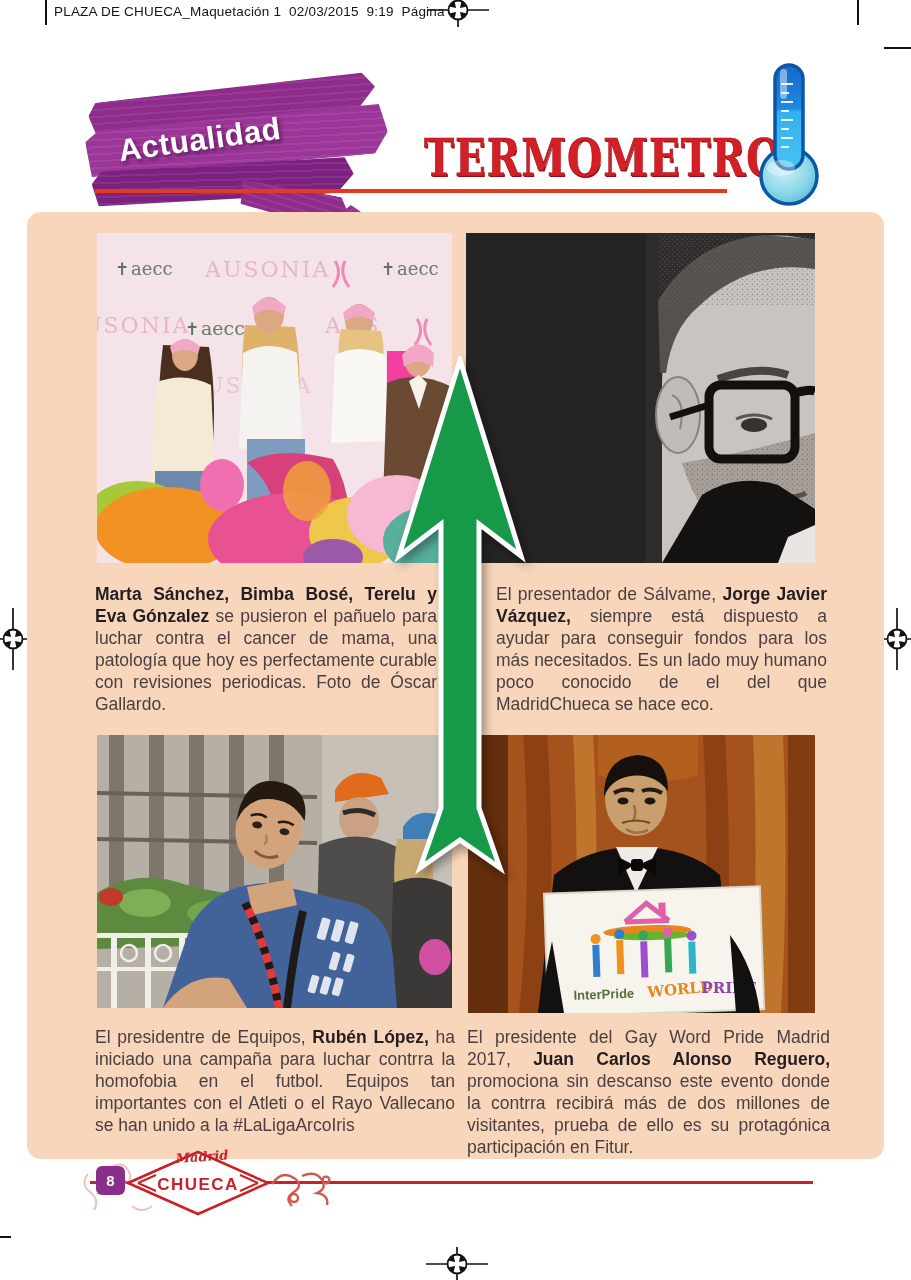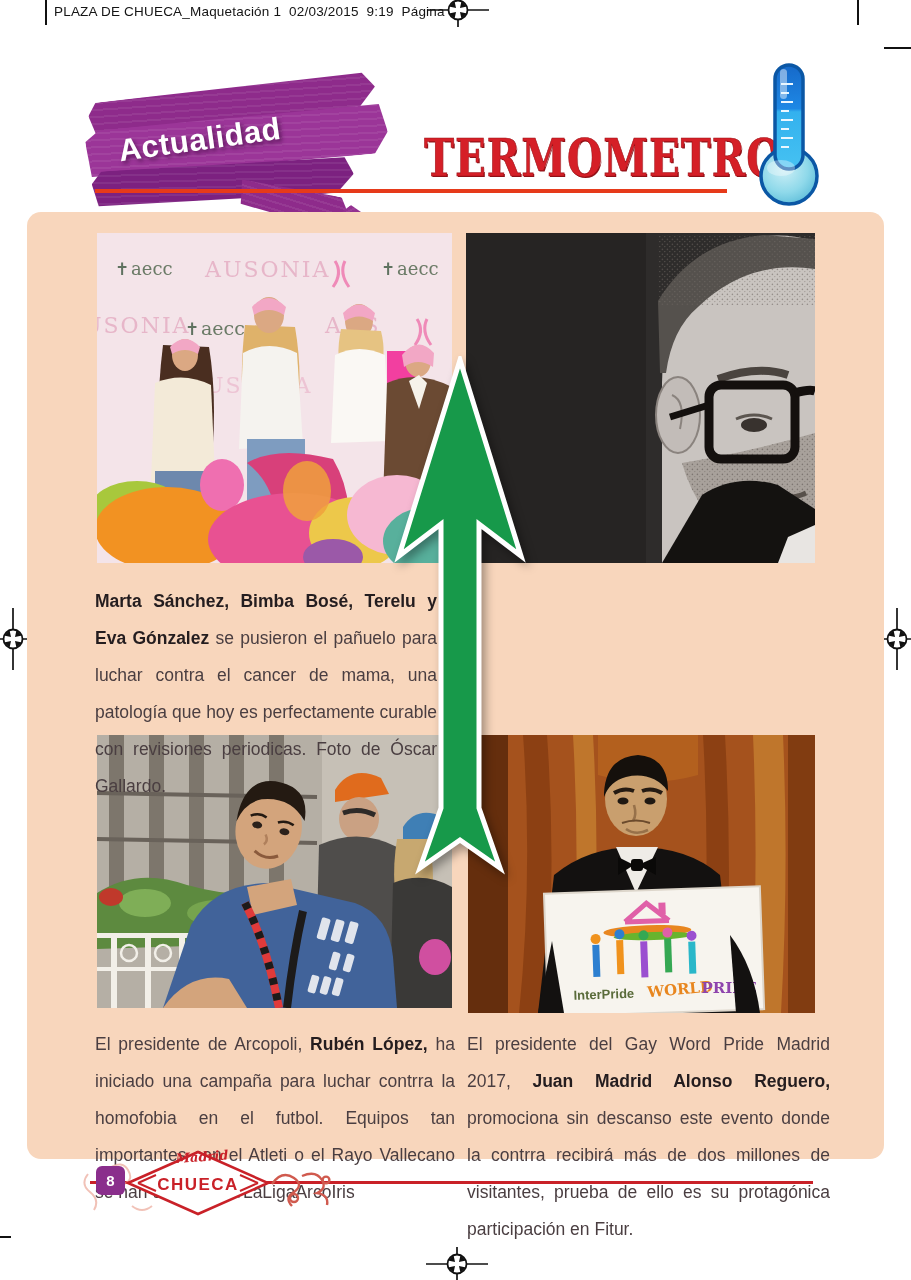--- a/index.html
+++ b/index.html
@@ -43,21 +43,21 @@
        -webkit-text-stroke:.6px #9c1016;
        text-shadow:0 -2px 0 #ffffff,2px -3px 0 rgba(255,255,255,.85),1px 1px 0 #8e1117;}
   .head-rule{left:95px;top:189px;width:632px;height:3.5px;background:#e63a1a;}
 
   
   .panel{left:27px;top:212px;width:857px;height:947px;background:#f8d6bc;border-radius:14px;}
 
   .photo{position:absolute;display:block;}
 
   
-  .caption{position:absolute;font-size:17.5px;line-height:37px;color:#4a3e41;text-align:justify;margin:0;}
+  .caption{position:absolute;font-size:17.5px;line-height:22px;color:#4a3e41;text-align:justify;margin:0;}
   .caption .b{font-weight:bold;color:#241d1f;}
 
   
   .arrow{left:392px;top:356px;filter:drop-shadow(4px 5px 5px rgba(0,0,0,.35));z-index:6;}
 
   
   .footer-rule{left:90px;top:1181px;width:723px;height:2.5px;background:#c92128;z-index:1;}
   .page-badge{left:96px;top:1166px;width:29px;height:29px;background:#8a2e8c;border-radius:6px;z-index:3;
        display:flex;align-items:center;justify-content:center;color:#fff;font-weight:bold;font-size:15px;}
   .logo-svg{left:80px;top:1146px;z-index:2;}
@@ -353,22 +353,23 @@
       <circle cx="224" cy="202" r="5" fill="#9b4fd0"></circle>
       <text x="104" y="262" font-size="13" font-weight="bold" fill="#5a6b3a" font-family="Liberation Sans,sans-serif">InterPride</text>
       <text x="178" y="262" font-size="15" font-weight="bold" fill="#e8861f" font-family="DejaVu Serif,serif" transform="rotate(-3 178 262)">WORLD</text>
       <text x="232" y="260" font-size="15" font-weight="bold" fill="#8e44ad" font-family="DejaVu Serif,serif" transform="rotate(2 232 260)">PRIDE</text>
     </g>
     <path d="M70,278 L84,206 96,278 Z" fill="#131110"></path>
     <path d="M268,278 L262,200 Q286,232 292,278 Z" fill="#131110"></path>
   </svg>
 
   <p class="caption" style="left:95px;top:583px;width:342px;"><span class="b">Marta Sánchez, Bimba Bosé, Terelu y Eva Gónzalez</span><span> se pusieron el pañuelo para luchar contra el cancer de mama, una patología que hoy es perfectamente curable con revisiones periodicas. Foto de Óscar Gallardo.</span></p>
-  <p class="caption" style="left:95px;top:1026px;width:360px;"><span>El presidente de Arcopoli, </span><span class="b">Rubén López,</span><span> ha iniciado una campaña para luchar contrra la homofobia en el futbol. Equipos tan importantes con el Atleti o el Rayo Vallecano se han unido a la #LaLigaArcoIris</span></p>
-  <p class="caption" style="left:467px;top:1026px;width:363px;"><span>El presidente del Gay Word Pride Madrid 2017, </span><span class="b">Juan Madrid Alonso Reguero,</span><span> promociona sin descanso este evento donde la contrra recibirá más de dos millones de visitantes, prueba de ello es su protagónica participación en Fitur.</span></p>
+  <p class="caption" style="left:496px;top:583px;width:331px;"><span>El presentador de Sálvame, </span><span class="b">Jorge Javier Vázquez,</span><span>  siempre está dispuesto a ayudar para conseguir fondos para los más necesitados. Es un lado muy humano poco conocido de el del que MadridChueca se hace eco.</span></p>
+  <p class="caption" style="left:95px;top:1026px;width:360px;"><span>El presidentre de Equipos, </span><span class="b">Rubén López,</span><span> ha iniciado una campaña para luchar contrra la homofobia en el futbol. Equipos tan importantes con el Atleti o el Rayo Vallecano se han unido a la #LaLigaArcoIris</span></p>
+  <p class="caption" style="left:467px;top:1026px;width:363px;"><span>El presidente del Gay Word Pride Madrid 2017, </span><span class="b">Juan Carlos Alonso Reguero,</span><span> promociona sin descanso este evento donde la contrra recibirá más de dos millones de visitantes, prueba de ello es su protagónica participación en Fitur.</span></p>
 
   <svg class="abs arrow" width="136" height="524" viewBox="0 0 136 524">
     <polygon points="68,4 129,200 87,168 87,452 108,512 68,484 28,512 49,452 49,168 7,200" fill="#17994a" stroke="#ffffff" stroke-width="5" stroke-linejoin="miter"></polygon>
   </svg>
 
   <div class="abs footer-rule"></div>
 
   <svg class="abs logo-svg" width="300" height="80" viewBox="0 0 300 80">
     <g fill="none" stroke="#eeb3a6" stroke-width="2" opacity=".8">
       <path d="M8,28 q-8,10 2,18 q10,8 4,18 M30,22 q12,-8 18,2 q6,10 -4,14"></path>

